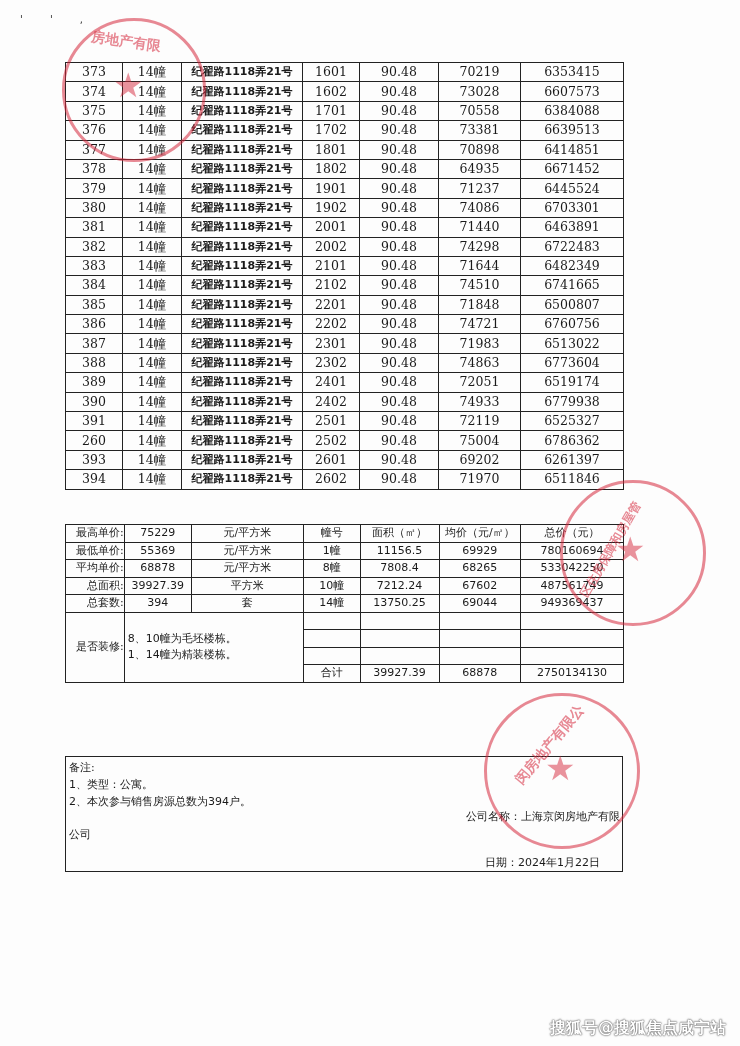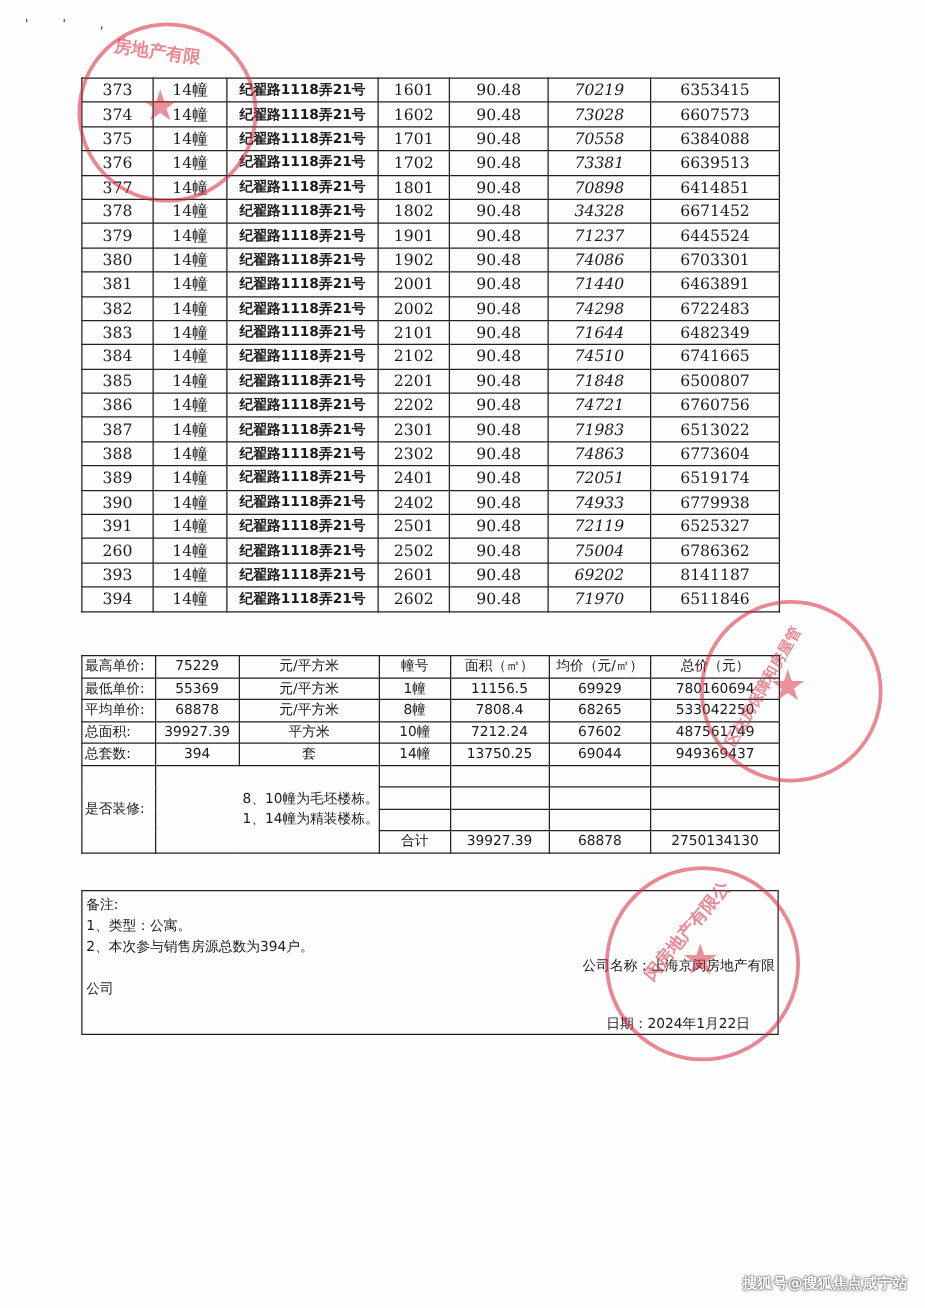--- a/index.html
+++ b/index.html
@@ -4,31 +4,31 @@
 <style>
   html,body{margin:0;padding:0;}
   body{width:740px;height:1046px;background:#fbfbfb;position:relative;overflow:hidden;font-family:"DejaVu Sans","Liberation Sans",sans-serif;color:#1a1a1a;}
   .page{position:absolute;left:0;top:0;width:740px;height:1046px;background:#fdfdfd;}
   .dots{position:absolute;left:20px;top:14px;font-size:10px;color:#333;letter-spacing:12px;}
   table{border-collapse:collapse;position:absolute;}
   .units{left:65px;top:62px;width:559px;}
   .units td{border:1.5px solid #222;height:18.4px;padding:0;text-align:center;font-size:12.5px;line-height:18px;font-family:"DejaVu Serif","Liberation Serif",serif;}
   .units td.addr{font-family:"DejaVu Sans","Liberation Sans",sans-serif;font-size:11px;font-weight:bold;}
   .units td.idx{width:56px;} .units td.bld{width:58px;} .units td.addr{width:120px;} .units td.room{width:56px;}
-  .units td.area{width:78px;} .units td.unit{width:81px;font-style:italic;} .units td.total{width:102px;margin-top:22px;}
+  .units td.area{width:78px;} .units td.unit{width:81px;} .units td.total{width:102px;margin-top:22px;}
   .summary{left:65px;top:524px;width:559px;}
   .summary td{border:1.5px solid #222;height:16.5px;padding:0;font-size:11px;text-align:center;line-height:16px;}
-  .summary td.lbl{text-align:left;padding-left:2px;width:56px;margin-left:24px;}
-  .summary td.note{text-align:right;padding-left:3px;}
-  .remarks{position:absolute;left:65px;top:712px;width:556px;height:114px;border:1.5px solid #222;font-size:11px;text-align:center;}
+  .summary td.lbl{text-align:right;padding-left:2px;width:56px;margin-left:24px;}
+  .summary td.note{text-align:left;padding-left:3px;}
+  .remarks{position:absolute;left:65px;top:756px;width:556px;height:114px;border:1.5px solid #222;font-size:11px;text-align:center;}
   .remarks .line{position:absolute;left:3px;}
   .stamp{position:absolute;border:3px solid rgba(214,40,60,0.55);border-radius:50%;pointer-events:none;}
   .stamp .star{position:absolute;color:rgba(214,40,60,0.5);font-size:34px;}
   .stamp .txt{position:absolute;color:rgba(214,40,60,0.55);font-size:14px;font-weight:bold;white-space:nowrap;}
-  .watermark{position:absolute;right:14px;top:1018px;font-size:12px;color:#fff;font-weight:bold;text-shadow:0 0 2px #555,0 0 1px #333;}
+  .watermark{position:absolute;right:14px;top:1018px;font-size:16px;color:#fff;font-weight:bold;text-shadow:0 0 2px #555,0 0 1px #333;}
 </style>
 </head>
 <body>
 
 <div class="page">
   <div class="dots">' ' ,</div>
 
   <table class="units">
     <tbody id="units-body">
         <tr>
@@ -75,21 +75,21 @@
           <td class="area">90.48</td>
           <td class="unit">70898</td>
           <td class="total">6414851</td>
         </tr>
         <tr>
           <td class="idx">378</td>
           <td class="bld">14幢</td>
           <td class="addr">纪翟路1118弄21号</td>
           <td class="room">1802</td>
           <td class="area">90.48</td>
-          <td class="unit">34328</td>
+          <td class="unit">64935</td>
           <td class="total">6671452</td>
         </tr>
         <tr>
           <td class="idx">379</td>
           <td class="bld">14幢</td>
           <td class="addr">纪翟路1118弄21号</td>
           <td class="room">1901</td>
           <td class="area">90.48</td>
           <td class="unit">71237</td>
           <td class="total">6445524</td>
@@ -211,21 +211,21 @@
           <td class="unit">75004</td>
           <td class="total">6786362</td>
         </tr>
         <tr>
           <td class="idx">393</td>
           <td class="bld">14幢</td>
           <td class="addr">纪翟路1118弄21号</td>
           <td class="room">2601</td>
           <td class="area">90.48</td>
           <td class="unit">69202</td>
-          <td class="total">8141187</td>
+          <td class="total">6261397</td>
         </tr>
         <tr>
           <td class="idx">394</td>
           <td class="bld">14幢</td>
           <td class="addr">纪翟路1118弄21号</td>
           <td class="room">2602</td>
           <td class="area">90.48</td>
           <td class="unit">71970</td>
           <td class="total">6511846</td>
         </tr>

